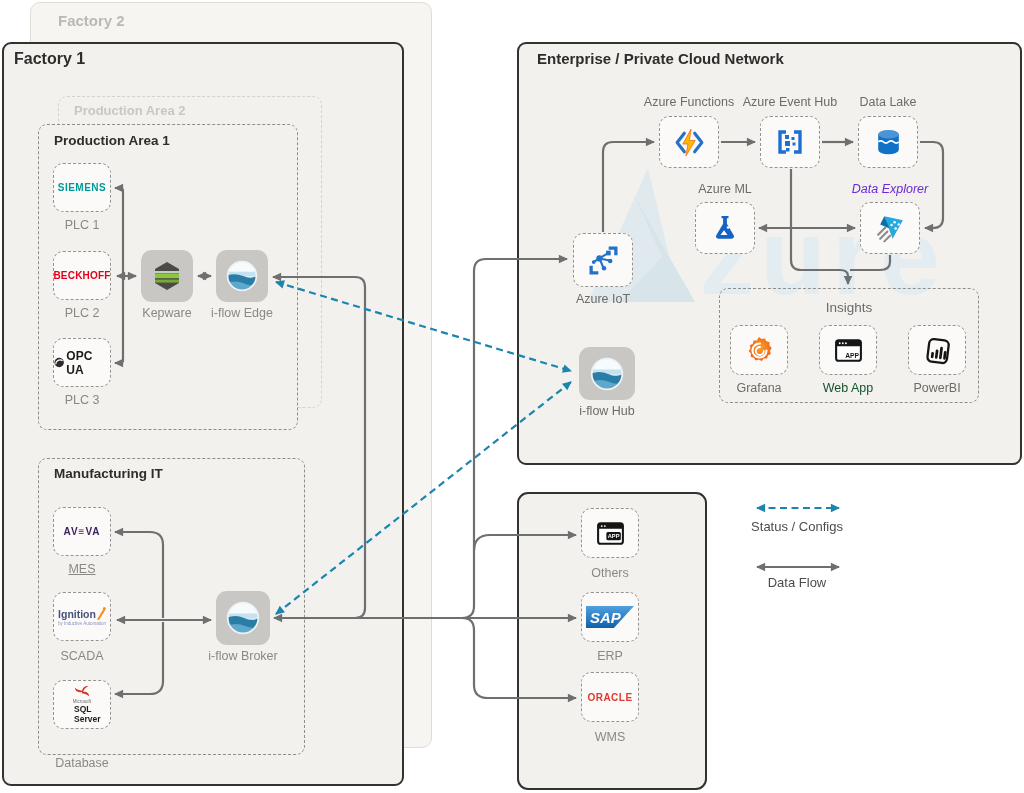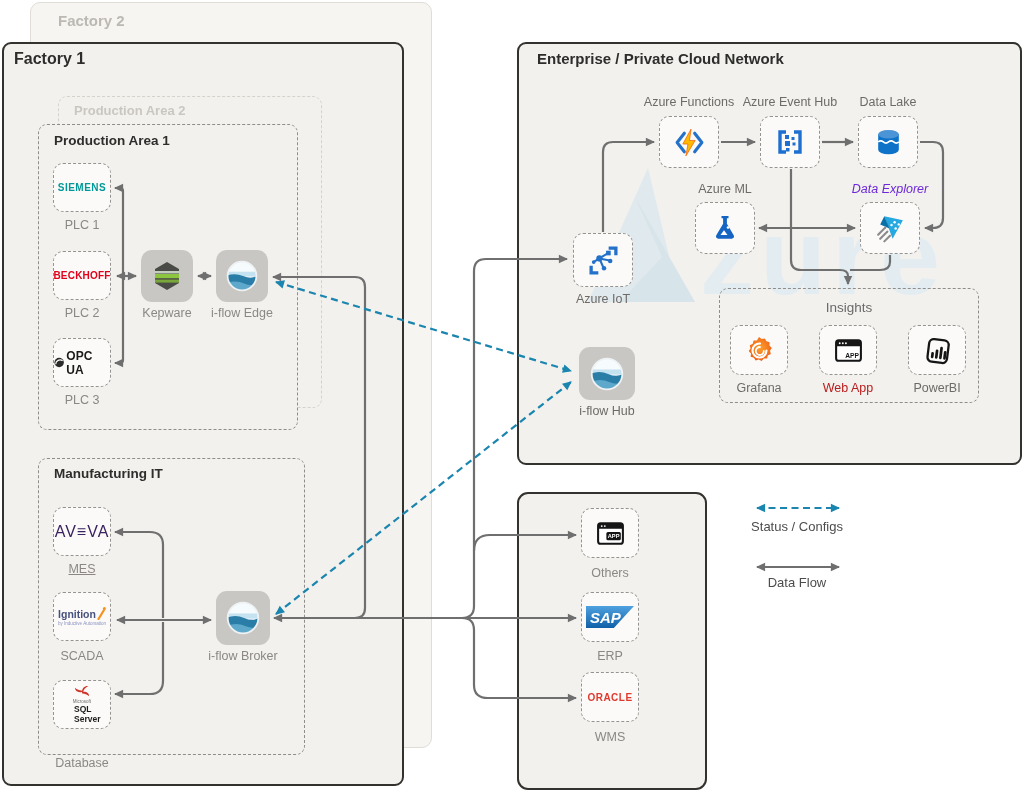--- a/index.html
+++ b/index.html
@@ -23,21 +23,21 @@
   .title-faded2{font-weight:bold;color:#cac7c1;z-index:1;white-space:nowrap;}
   .cap{font-size:12.5px;color:#8b8884;text-align:center;white-space:nowrap;z-index:6;}
   .legend-cap{font-size:13px;color:#4c4c4c;text-align:center;white-space:nowrap;z-index:6;}
   .wires{position:absolute;left:0;top:0;z-index:5;pointer-events:none;}
   .wm{z-index:2;pointer-events:none;}
   .wm-text{font-size:108px;font-weight:600;color:#e3ecf1;letter-spacing:6px;line-height:1;}
   
   .lg-siemens{font-weight:bold;font-size:10px;letter-spacing:.5px;color:#009999;}
   .lg-beckhoff{font-weight:bold;font-size:10px;letter-spacing:.2px;color:#e2001a;}
   .lg-opc{font-weight:bold;font-size:12px;color:#1a1a1a;display:flex;align-items:center;gap:2px;}
-  .lg-aveva{font-weight:normal;font-size:16px;letter-spacing:1px;color:#3a2260;}
+  .lg-aveva{font-weight:bold;font-size:10px;letter-spacing:1px;color:#3a2260;}
   .lg-ign{font-weight:bold;font-size:10.5px;color:#46517d;display:flex;align-items:flex-end;gap:1px;}
   .lg-ign-sub{font-size:4.5px;color:#8a93c0;margin-top:1px;}
   .lg-ms{font-size:4.5px;color:#6b6b6b;}
   .lg-sql{font-weight:bold;font-size:8.5px;color:#1d1d1d;margin-left:20px;}
   .lg-oracle{font-weight:bold;font-size:10px;letter-spacing:.5px;color:#e03a2f;}
   .lg-sap{width:44px;height:22px;background:linear-gradient(180deg,#4fa1e0,#1060a8);
           clip-path:polygon(0 0,100% 0,58% 100%,0 100%);color:#fff;font-weight:bold;
           font-style:italic;font-size:15px;display:flex;align-items:center;padding-left:4px;}
   .insights-title{font-size:13.5px;color:#6a6a6a;text-align:center;white-space:nowrap;z-index:6;}
 </style>
@@ -342,21 +342,21 @@
   <div class="abs node" style="left:819px;top:325px;width:58px;height:50px;">
     <svg width="31" height="31" viewBox="0 0 30 30">
       <rect x="3" y="5" width="24" height="20" rx="2.5" fill="#ffffff" stroke="#151515" stroke-width="2"></rect>
       <path d="M3,7.5 a2.5,2.5 0 0 1 2.5,-2.5 h19 a2.5,2.5 0 0 1 2.5,2.5 V11 H3 Z" fill="#151515"></path>
       <circle cx="6.5" cy="8" r="0.9" fill="#ffffff"></circle>
         <circle cx="9.5" cy="8" r="0.9" fill="#ffffff"></circle>
         <circle cx="12.5" cy="8" r="0.9" fill="#ffffff"></circle>
       <text x="18.5" y="21.8" font-size="6.5" font-weight="bold" fill="#151515" text-anchor="middle" font-family="Liberation Sans, sans-serif">APP</text>
     </svg>
   </div>
-  <div class="abs cap" style="left:798px;top:381px;width:100px;color:#b91c1c;">Web App</div>
+  <div class="abs cap" style="left:798px;top:381px;width:100px;color:#14532d;">Web App</div>
 
   <div class="abs node" style="left:908px;top:325px;width:58px;height:50px;">
     <svg width="31" height="31" viewBox="0 0 30 30">
       <g transform="rotate(7 15 16)">
         <rect x="6" y="4.5" width="19" height="22" rx="4.5" fill="none" stroke="#151515" stroke-width="2.2"></rect>
         <g fill="#151515">
           <rect x="9.2" y="17" width="2.6" height="6" rx="1.2"></rect>
           <rect x="13.2" y="14" width="2.6" height="9" rx="1.2"></rect>
           <rect x="17.2" y="11" width="2.6" height="12" rx="1.2"></rect>
           <rect x="21.2" y="14.5" width="2.6" height="8.5" rx="1.2"></rect>

